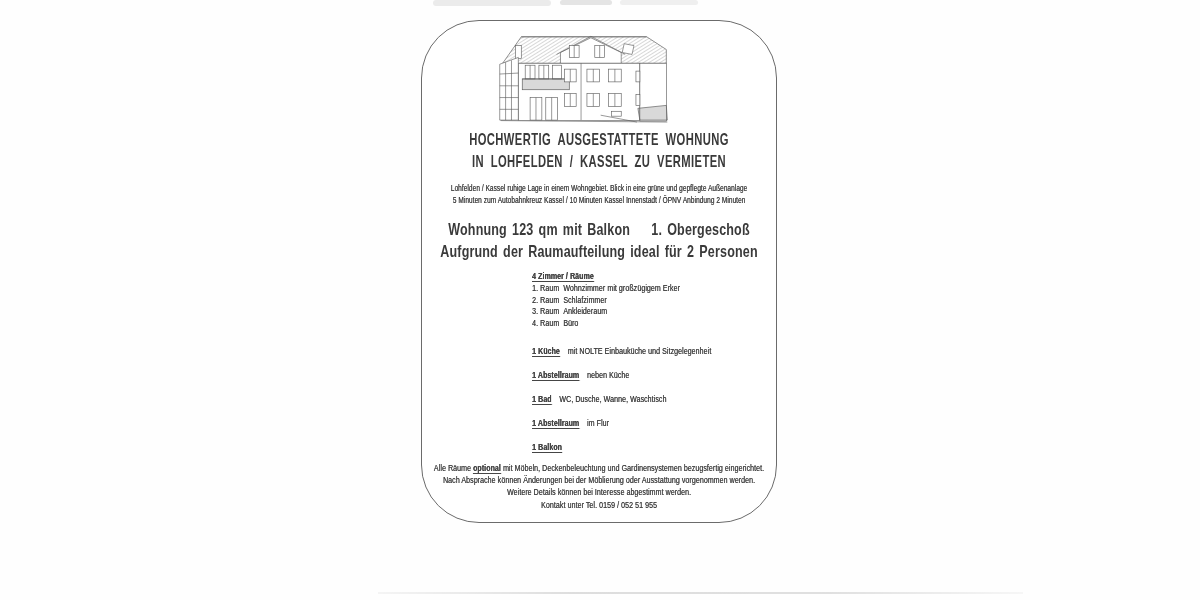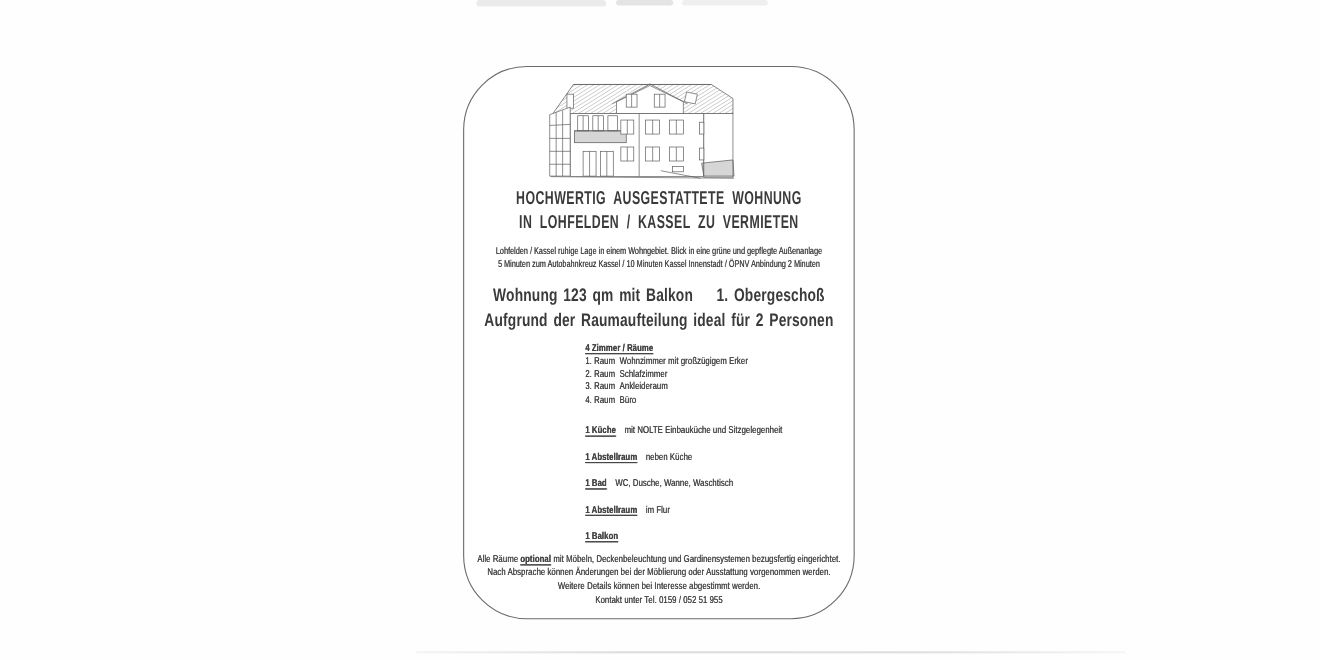--- a/index.html
+++ b/index.html
@@ -10,21 +10,21 @@
   
   .smudge { position:absolute; background:#ebebeb; border-radius:3px; }
   .smudge.s1 { left:433px; top:0; width:118px; height:6px; }
   .smudge.s2 { left:560px; top:0; width:52px;  height:5px; background:#e4e4e4; }
   .smudge.s3 { left:620px; top:0; width:78px;  height:5px; background:#efefef; }
   .scan-bottom-edge { position:absolute; left:378px; top:592px; width:645px; height:2px;
      background:linear-gradient(to right, rgba(0,0,0,.04), rgba(0,0,0,.13) 30%, rgba(0,0,0,.12) 70%, rgba(0,0,0,.03)); }
 
   
   .card { position:absolute; left:421px; top:20px; width:356px; height:503px;
-          border:1.5px solid #6b6b6b; border-radius:58px; background:#fff;margin-top:40px; }
+          border:1.5px solid #6b6b6b; border-radius:58px; background:#fff; }
 
   .house { position:absolute; left:76px; top:6px; width:172px; height:98px; }
   .center-line { position:absolute; left:50%; white-space:nowrap; text-align:center; }
 
   .headline { font-weight:700; font-size:17px; line-height:22px; color:#3a3a3a;
               letter-spacing:.6px; word-spacing:5px;
               transform:translateX(-50%) scaleX(.66); }
   .hl1 { top:108px; } .hl2 { top:130px; }
 
   .intro { font-size:9px; line-height:11.5px; color:#474747; letter-spacing:.1px;

